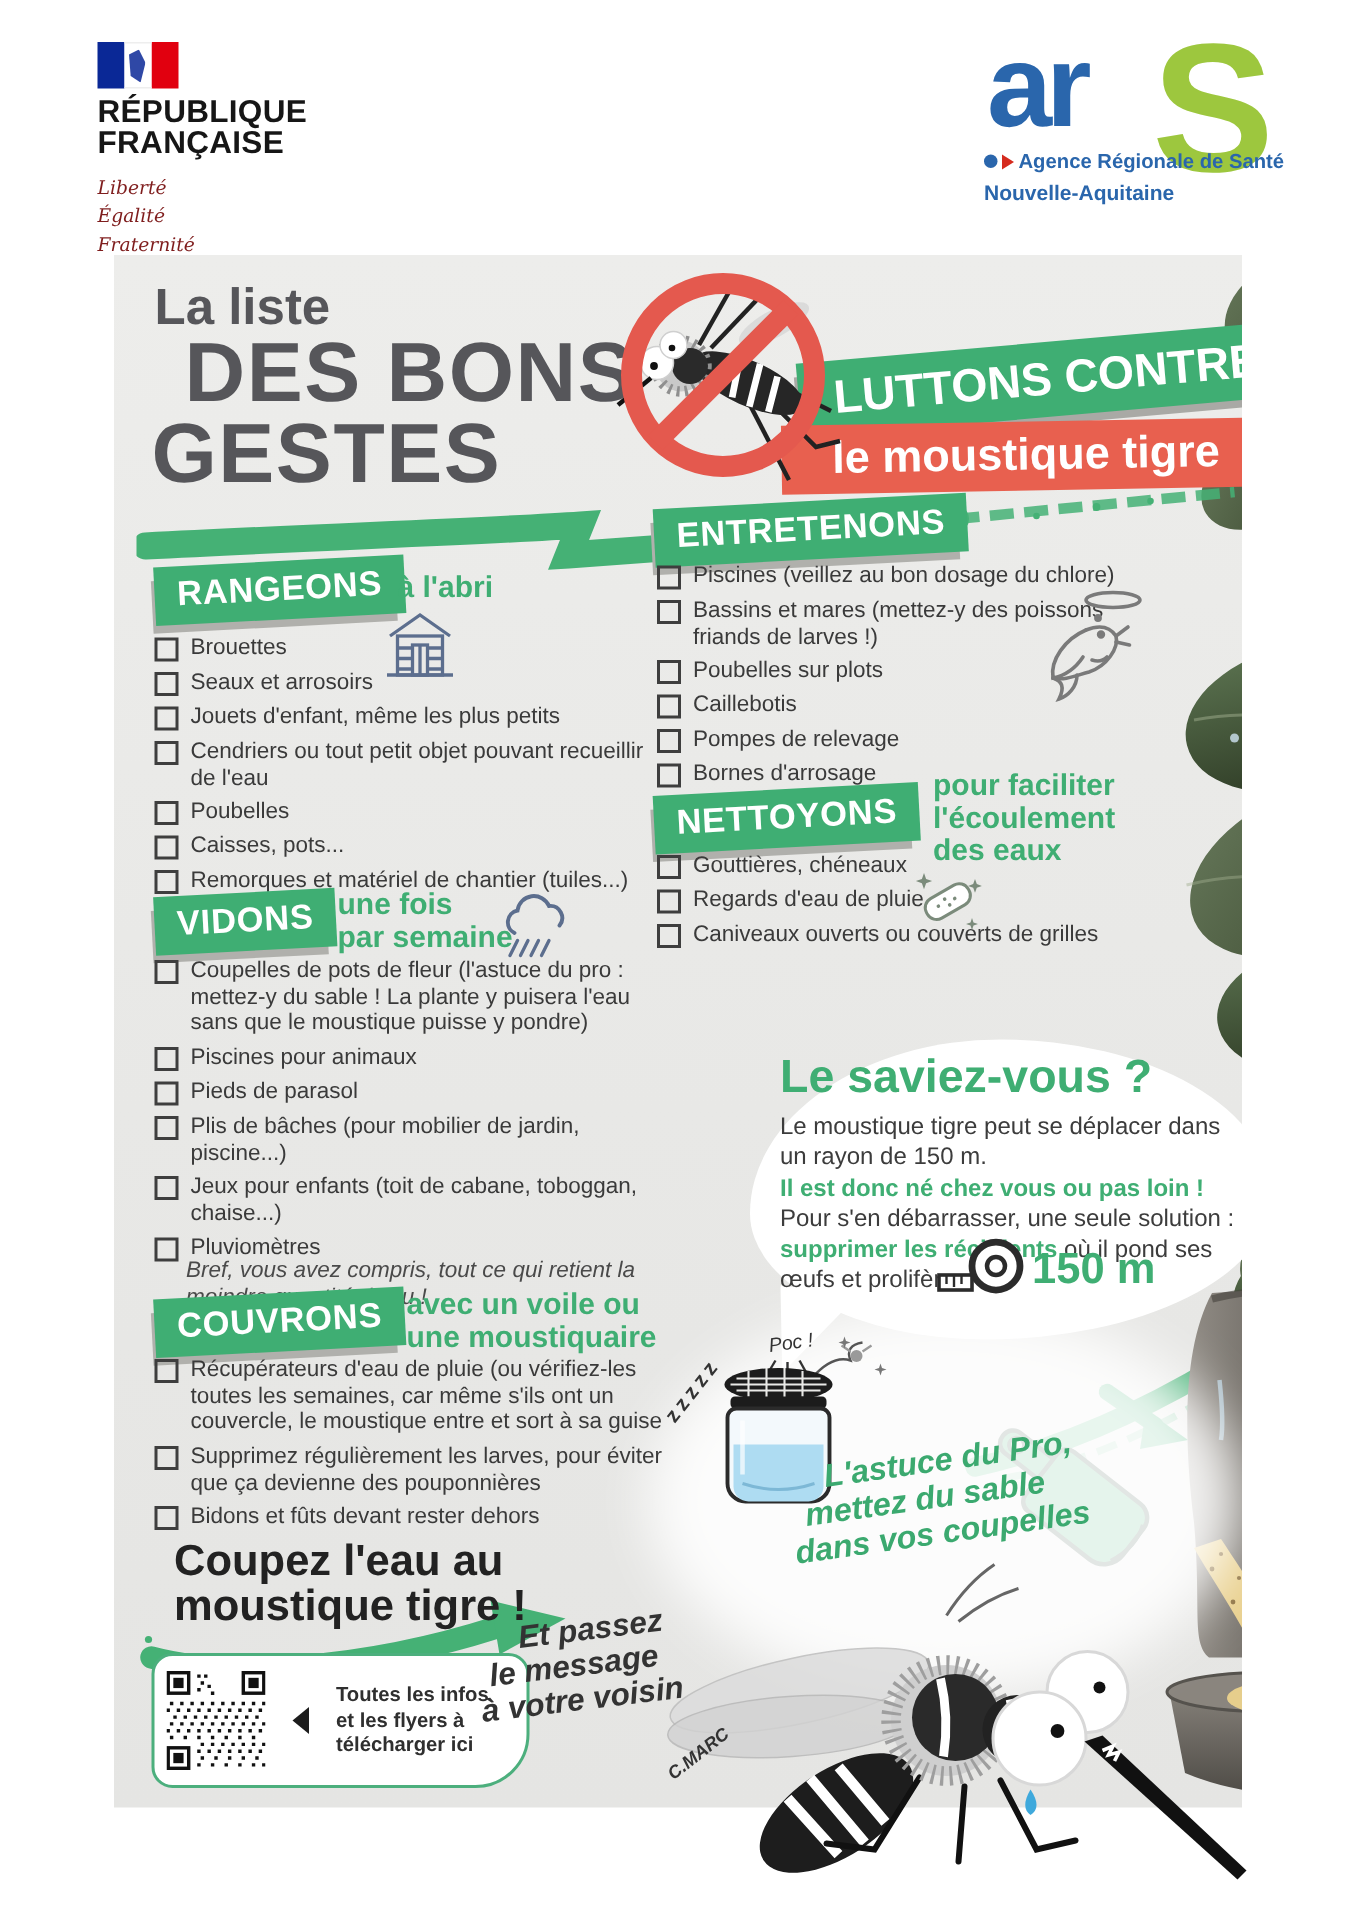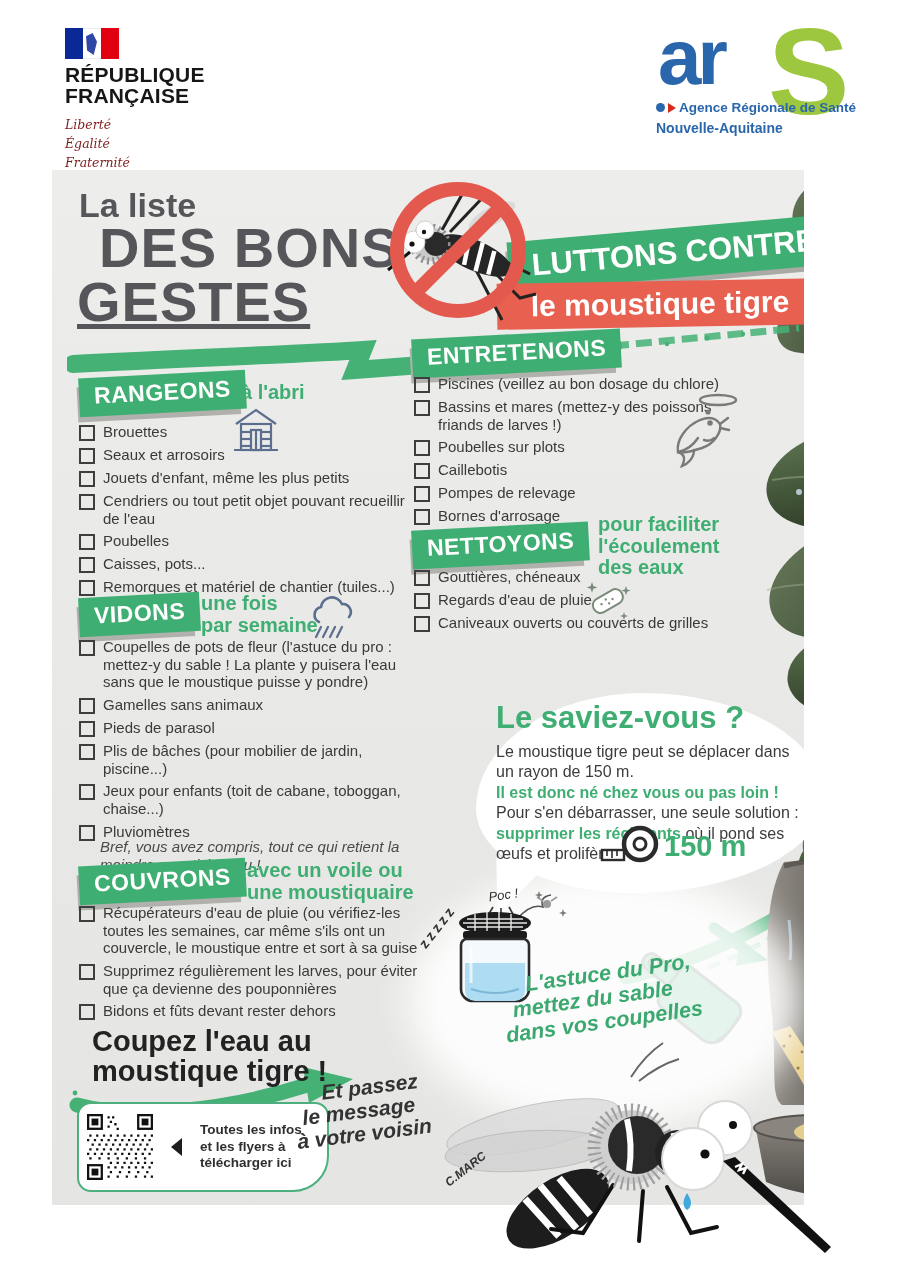--- a/index.html
+++ b/index.html
@@ -16,28 +16,28 @@
   .motto{margin-top:10px;font-family:"DejaVu Serif",serif;font-style:italic;font-size:12.5px;line-height:1.5;color:#7f1d1d;}
   .ars{position:absolute;left:650px;top:26px;width:215px;height:115px;}
   .ars-ar{position:absolute;left:8px;top:-14px;font-size:78px;font-weight:bold;color:#2a66ac;letter-spacing:-4px;}
   .ars-s{position:absolute;left:118px;top:-24px;font-size:122px;font-weight:bold;color:#9dc73e;}
   .ars-sub{position:absolute;left:6px;top:74px;display:flex;align-items:center;gap:3px;white-space:nowrap;}
   .ars-dot{width:9px;height:9px;border-radius:50%;background:#2a66ac;}
   .ars-tri{width:0;height:0;border-left:8px solid #d52b1e;border-top:5px solid transparent;border-bottom:5px solid transparent;}
   .ars-agency{font-size:13.5px;font-weight:bold;color:#2a66ac;}
   .ars-region{position:absolute;left:6px;top:94px;font-size:14px;font-weight:bold;color:#2a66ac;}
   
-  .poster{position:absolute;left:52px;top:170px;width:752px;height:1035px;overflow:hidden;
+  .poster{position:absolute;left:76px;top:170px;width:752px;height:1035px;overflow:hidden;
           background:linear-gradient(180deg,#ededeb 0%,#e8e8e6 55%,#e5e5e3 100%);}
   .z1{z-index:1}.z2{z-index:2}.z3{z-index:3}.z4{z-index:4}
   .abs{position:absolute;}
   
   .t-small{left:27px;top:16px;font-size:34px;font-weight:bold;color:#56565a;}
   .t-big1{left:25px;top:50px;font-size:56px;font-weight:bold;color:#56565a;letter-spacing:1px;line-height:1;margin-left:22px;}
-  .t-big2{left:25px;top:104px;font-size:56px;font-weight:bold;color:#56565a;letter-spacing:1px;line-height:1;text-decoration:underline;}
+  .t-big2{left:25px;top:104px;font-size:56px;font-weight:bold;color:#56565a;letter-spacing:1px;line-height:1;}
   
   .banner{color:#fff;font-weight:bold;text-align:center;white-space:nowrap;}
   .banner-green{left:456px;top:58px;width:332px;height:50px;background:#3fae73;transform:rotate(-5deg);
                 font-size:31px;line-height:50px;box-shadow:-4px 7px 0 -2px #a9a9a5;}
   .banner-red{left:445px;top:111px;width:326px;height:46px;background:#e8604f;transform:rotate(-1deg);
               font-size:30px;line-height:46px;}
   .tag{display:inline-block;background:#3fae73;color:#fff;font-weight:bold;font-size:23px;
        letter-spacing:.5px;padding:5px 15px 7px;transform:rotate(-3deg);
        box-shadow:-4px 7px 0 -2px #b0b0ac;white-space:nowrap;}
   .sub{color:#3fae73;font-weight:bold;font-size:20px;line-height:1.08;}
@@ -308,21 +308,21 @@
     </svg>
     <ul class="checklist abs z3" style="left:27px;top:468px;width:340px">
 
         <li class="check-item">
           <span class="cb"></span>
           <span>Coupelles de pots de fleur (l'astuce du pro : mettez-y du sable ! La plante y puisera l'eau sans que le moustique puisse y pondre)</span>
         </li>
 
         <li class="check-item">
           <span class="cb"></span>
-          <span>Gamelles sans animaux</span>
+          <span>Piscines pour animaux</span>
         </li>
 
         <li class="check-item">
           <span class="cb"></span>
           <span>Pieds de parasol</span>
         </li>
 
         <li class="check-item">
           <span class="cb"></span>
           <span>Plis de bâches (pour mobilier de jardin, piscine...)</span>

